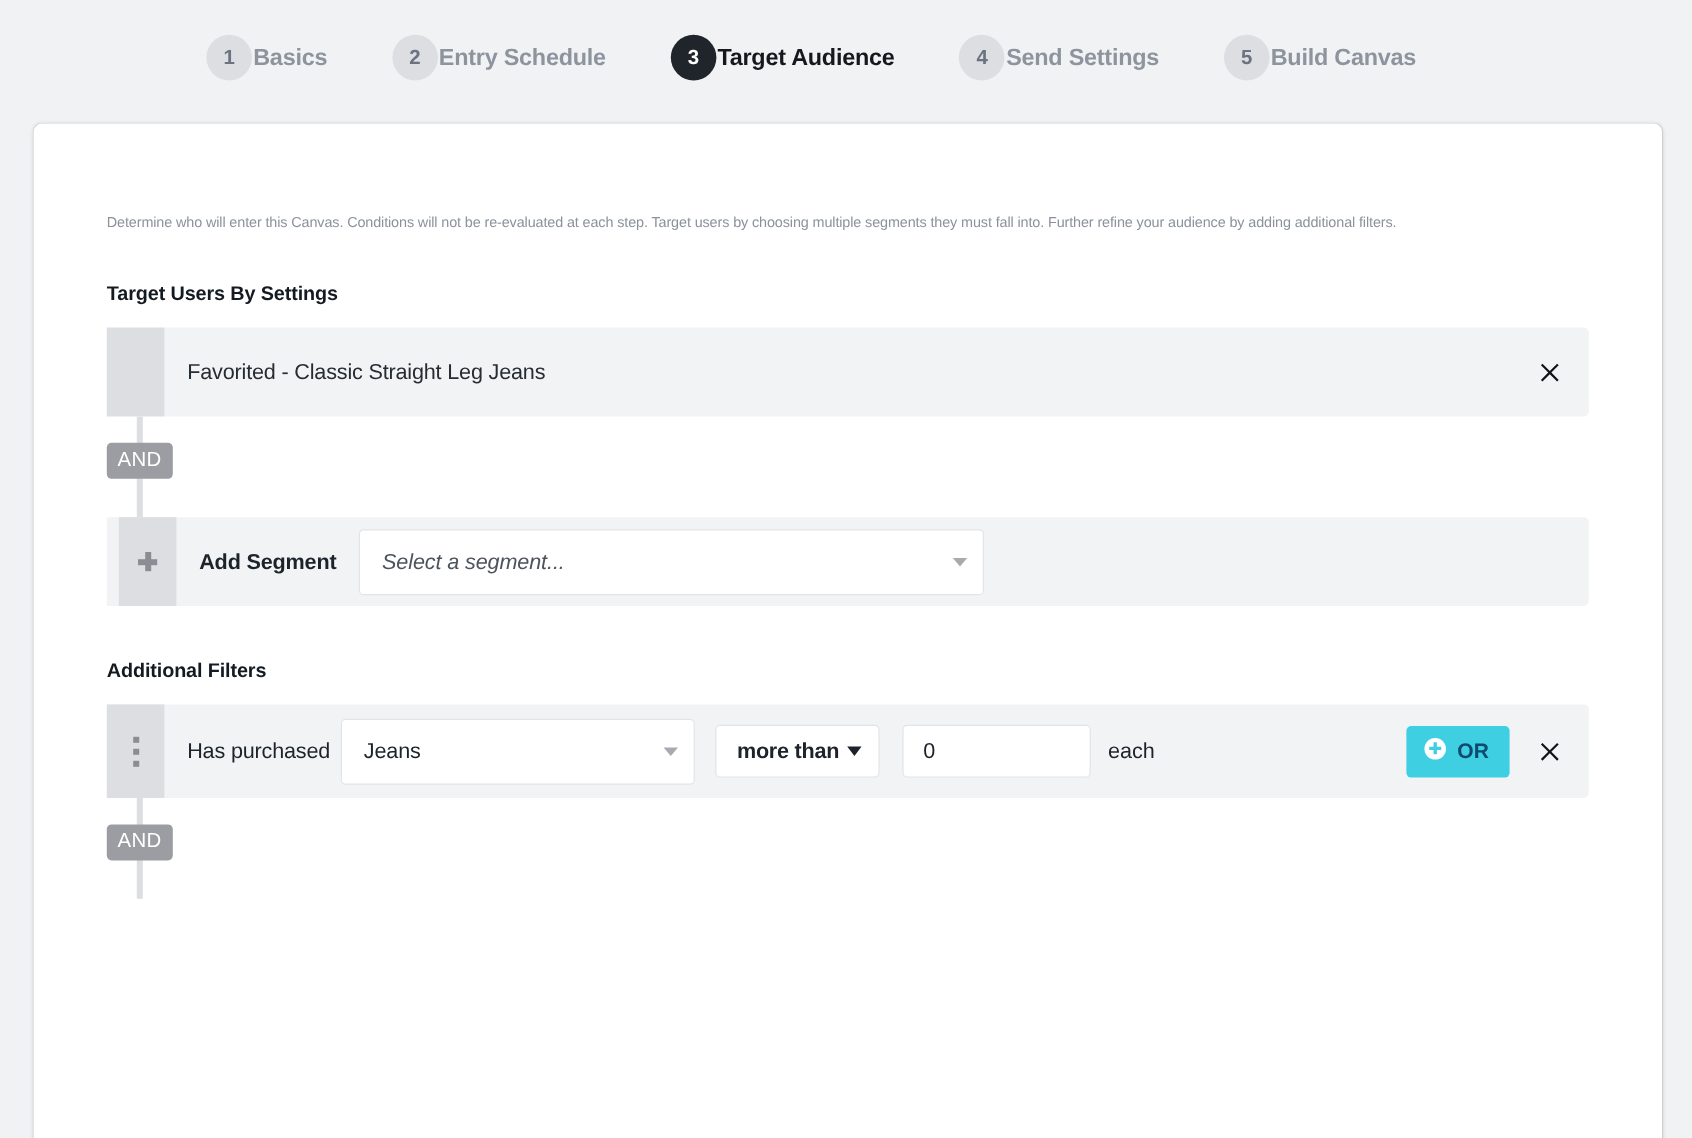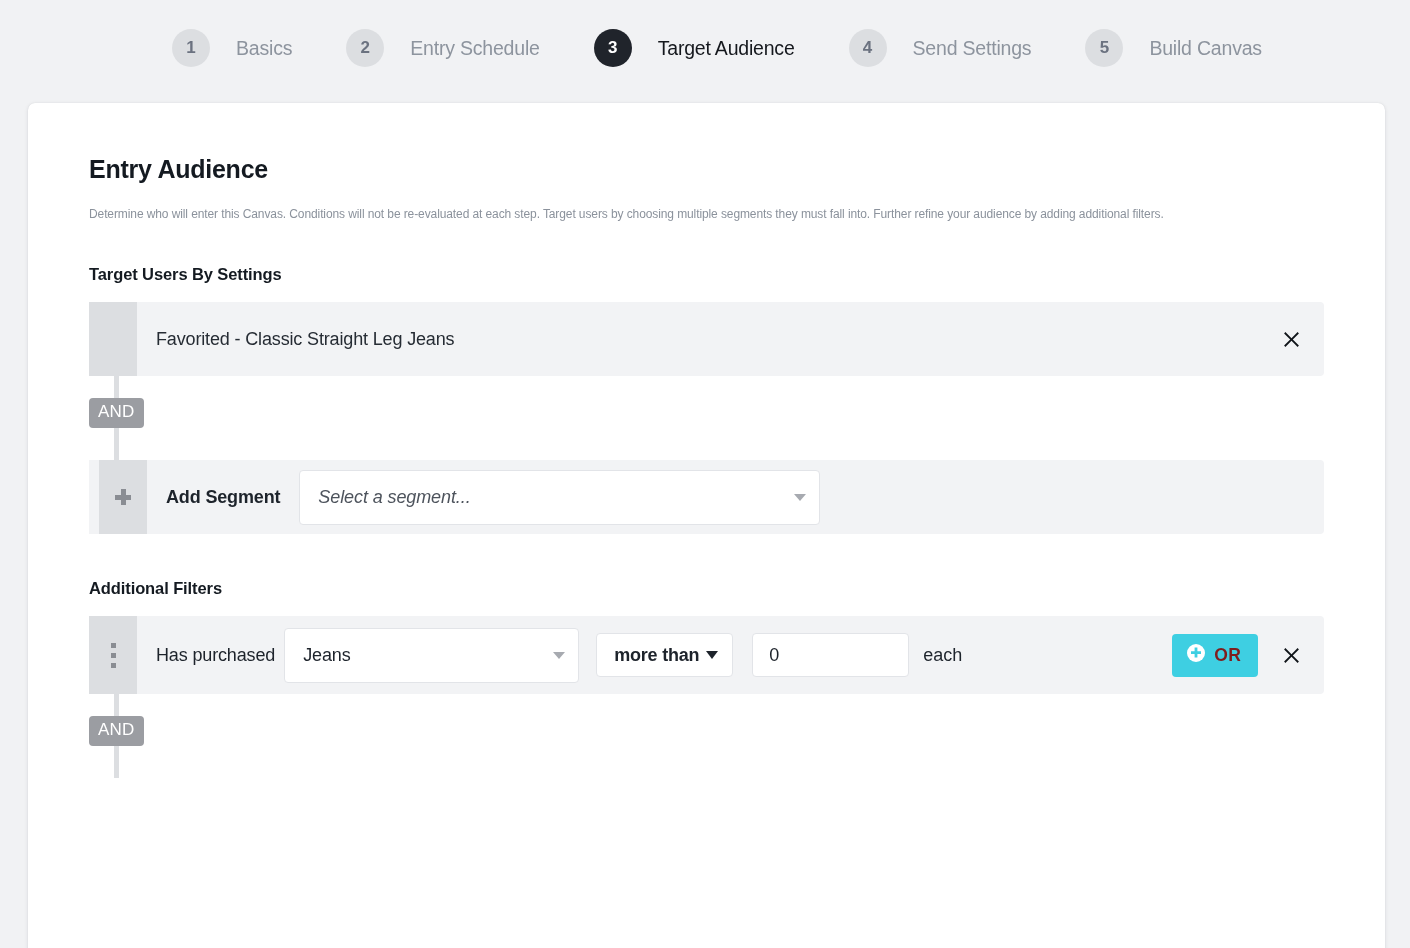--- a/index.html
+++ b/index.html
@@ -21,23 +21,23 @@
   .step { display: flex; align-items: center; margin-right: 54px; }
   .step-badge {
     width: 38px; height: 38px; border-radius: 50%;
     background: #dcdee1; color: #6b7280;
     display: flex; align-items: center; justify-content: center;
     font-size: 17px; font-weight: 700;
     flex: 0 0 auto;
   }
   .step.active .step-badge { background: #20242b; color: #ffffff; }
   .step-label {
-    margin-left: 26px;
+    margin-left: 1px;
     font-size: 19.5px;
-    font-weight: 400;
+    font-weight: 700;
     color: #8d949e;
     letter-spacing: -0.2px;
     white-space: nowrap;
   }
   .step.active .step-label { color: #15181d; }
 
   
   .card {
     position: absolute;
     left: 28px; top: 103px;
@@ -202,21 +202,21 @@
 
   .spacer { flex: 1 1 auto; }
 
   .or-button {
     display: flex; align-items: center; gap: 8px;
     background: #3ecfe2;
     border: none;
     border-radius: 4px;
     height: 43px;
     padding: 0 17px 0 14px;
-    color: #7f1d1d;
+    color: #0c4a6e;
     font-size: 17.5px;
     font-weight: 700;
     letter-spacing: 0.2px;
     cursor: pointer;
     font-family: "Liberation Sans", sans-serif;
   }
   .circle-plus { display: block; }
 
   .x-close {
     margin-left: 22px;
@@ -261,21 +261,20 @@
   <div class="step">
     <div class="step-badge">5</div>
     <div class="step-label">Build Canvas</div>
   </div>
 
 </div>
 
 <div class="card">
   <div class="card-inner">
 
-    <h1 class="title">Entry Audience</h1>
     <p class="desc">Determine who will enter this Canvas. Conditions will not be re-evaluated at each step. Target users by choosing multiple segments they must fall into. Further refine your audience by adding additional filters.</p>
 
     <h2 class="section-title">Target Users By Settings</h2>
 
     <div class="builder">
       <div class="connector" style="top:74px; height:84px;"></div>
       <div class="and-badge" style="top:96px;">AND</div>
 
       <div class="row">
         <div class="rail"></div>

